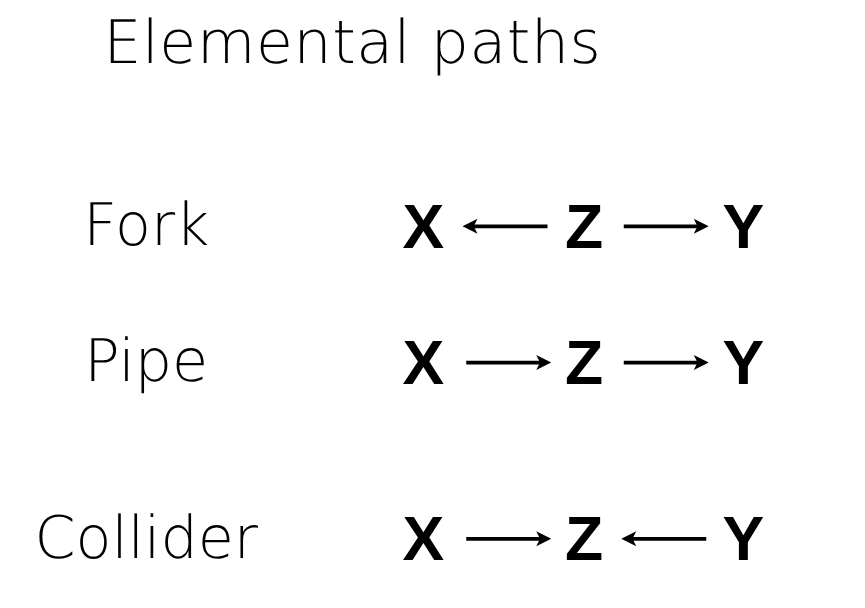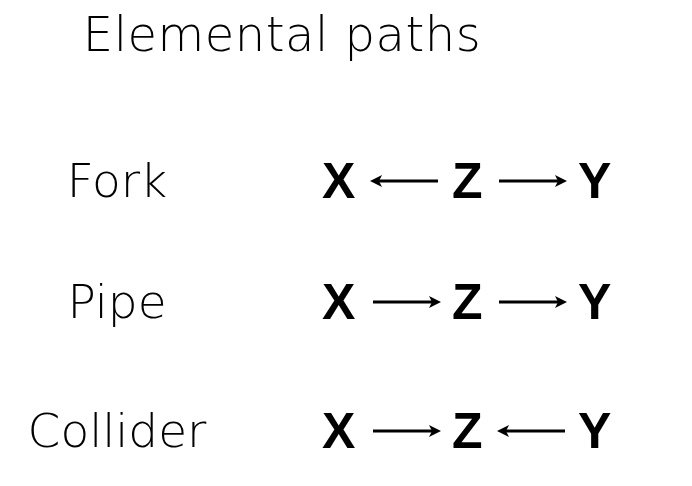--- a/index.html
+++ b/index.html
@@ -29,21 +29,21 @@
     <polygon points="0,8 12,2 9,8 12,14" fill="#000"></polygon>
   </svg>
   <div class="node" style="left:452px;">Z</div>
   <svg class="arrow" style="left:497px;" viewBox="0 0 70 16">
     <line x1="2" y1="8" x2="64" y2="8" stroke="#000" stroke-width="3"></line>
     <polygon points="70,8 58,2 61,8 58,14" fill="#000"></polygon>
   </svg>
   <div class="node" style="left:578px;">Y</div>
 </div>
 
-<div class="row" style="top:267px;">
+<div class="row" style="top:255px;">
   <div class="label">Pipe</div>
   <div class="node" style="left:322px;">X</div>
   <svg class="arrow" style="left:371px;" viewBox="0 0 70 16">
     <line x1="2" y1="8" x2="64" y2="8" stroke="#000" stroke-width="3"></line>
     <polygon points="70,8 58,2 61,8 58,14" fill="#000"></polygon>
   </svg>
   <div class="node" style="left:452px;">Z</div>
   <svg class="arrow" style="left:497px;" viewBox="0 0 70 16">
     <line x1="2" y1="8" x2="64" y2="8" stroke="#000" stroke-width="3"></line>
     <polygon points="70,8 58,2 61,8 58,14" fill="#000"></polygon>

